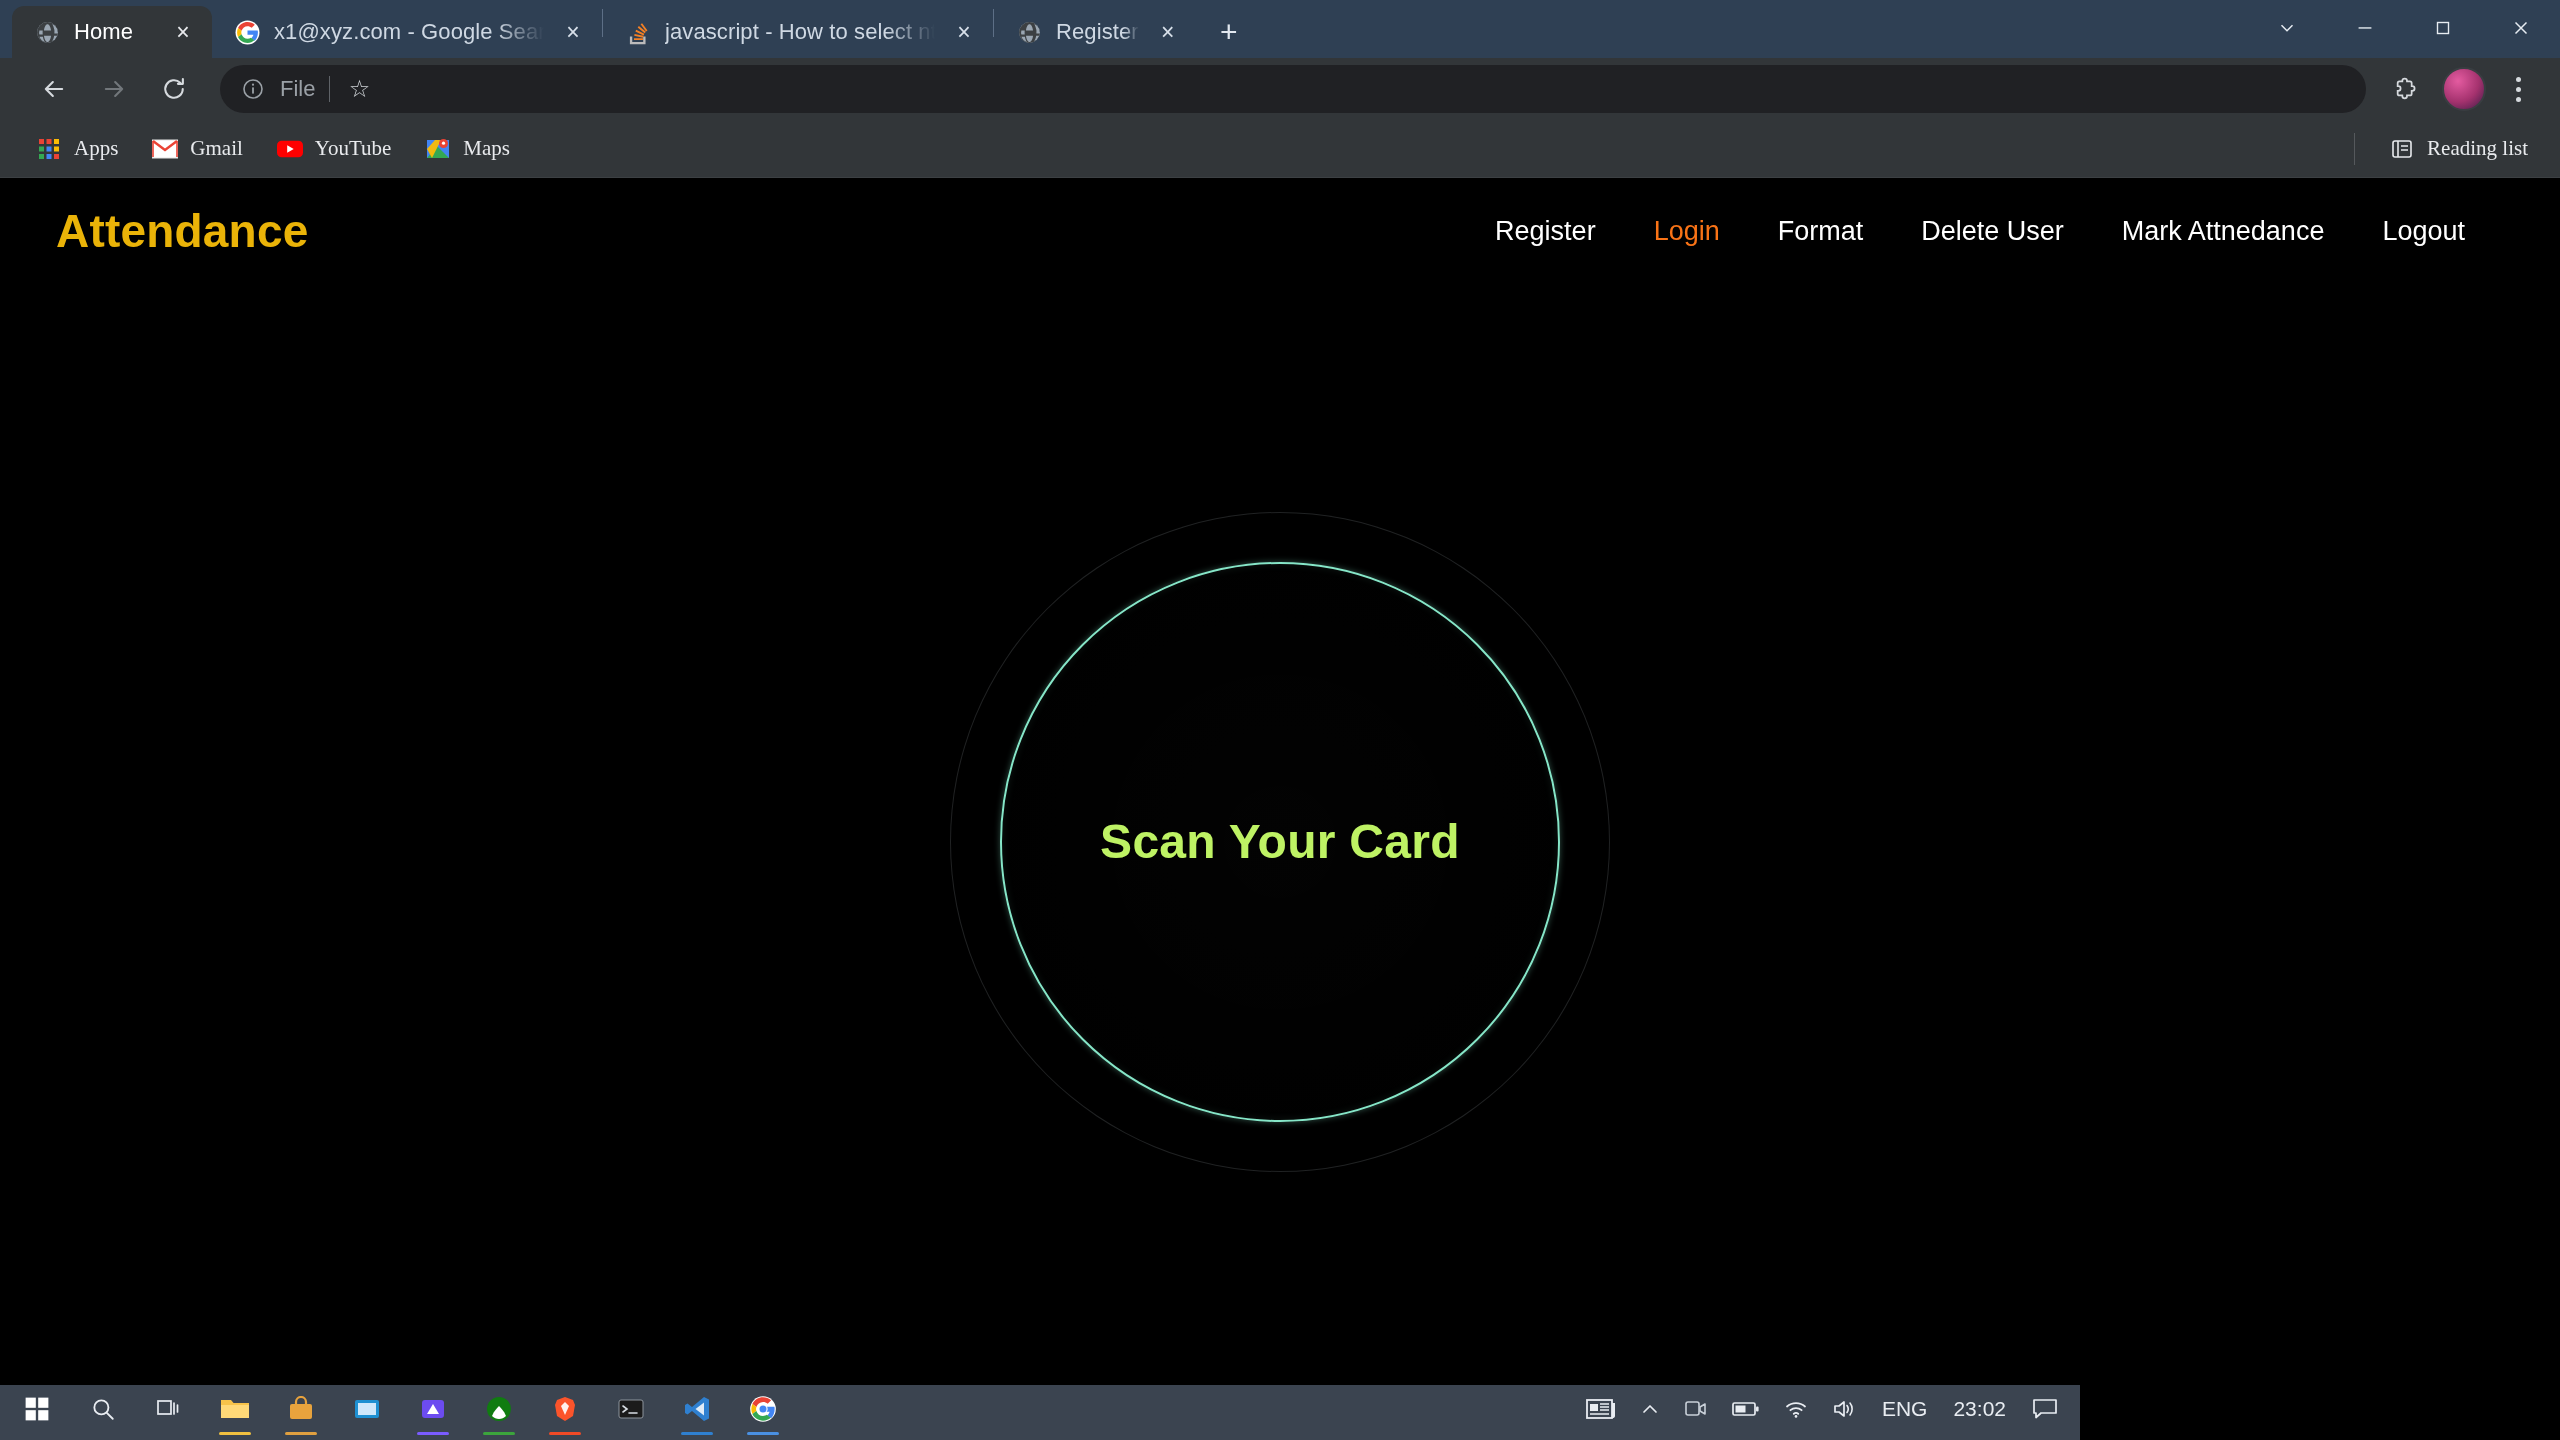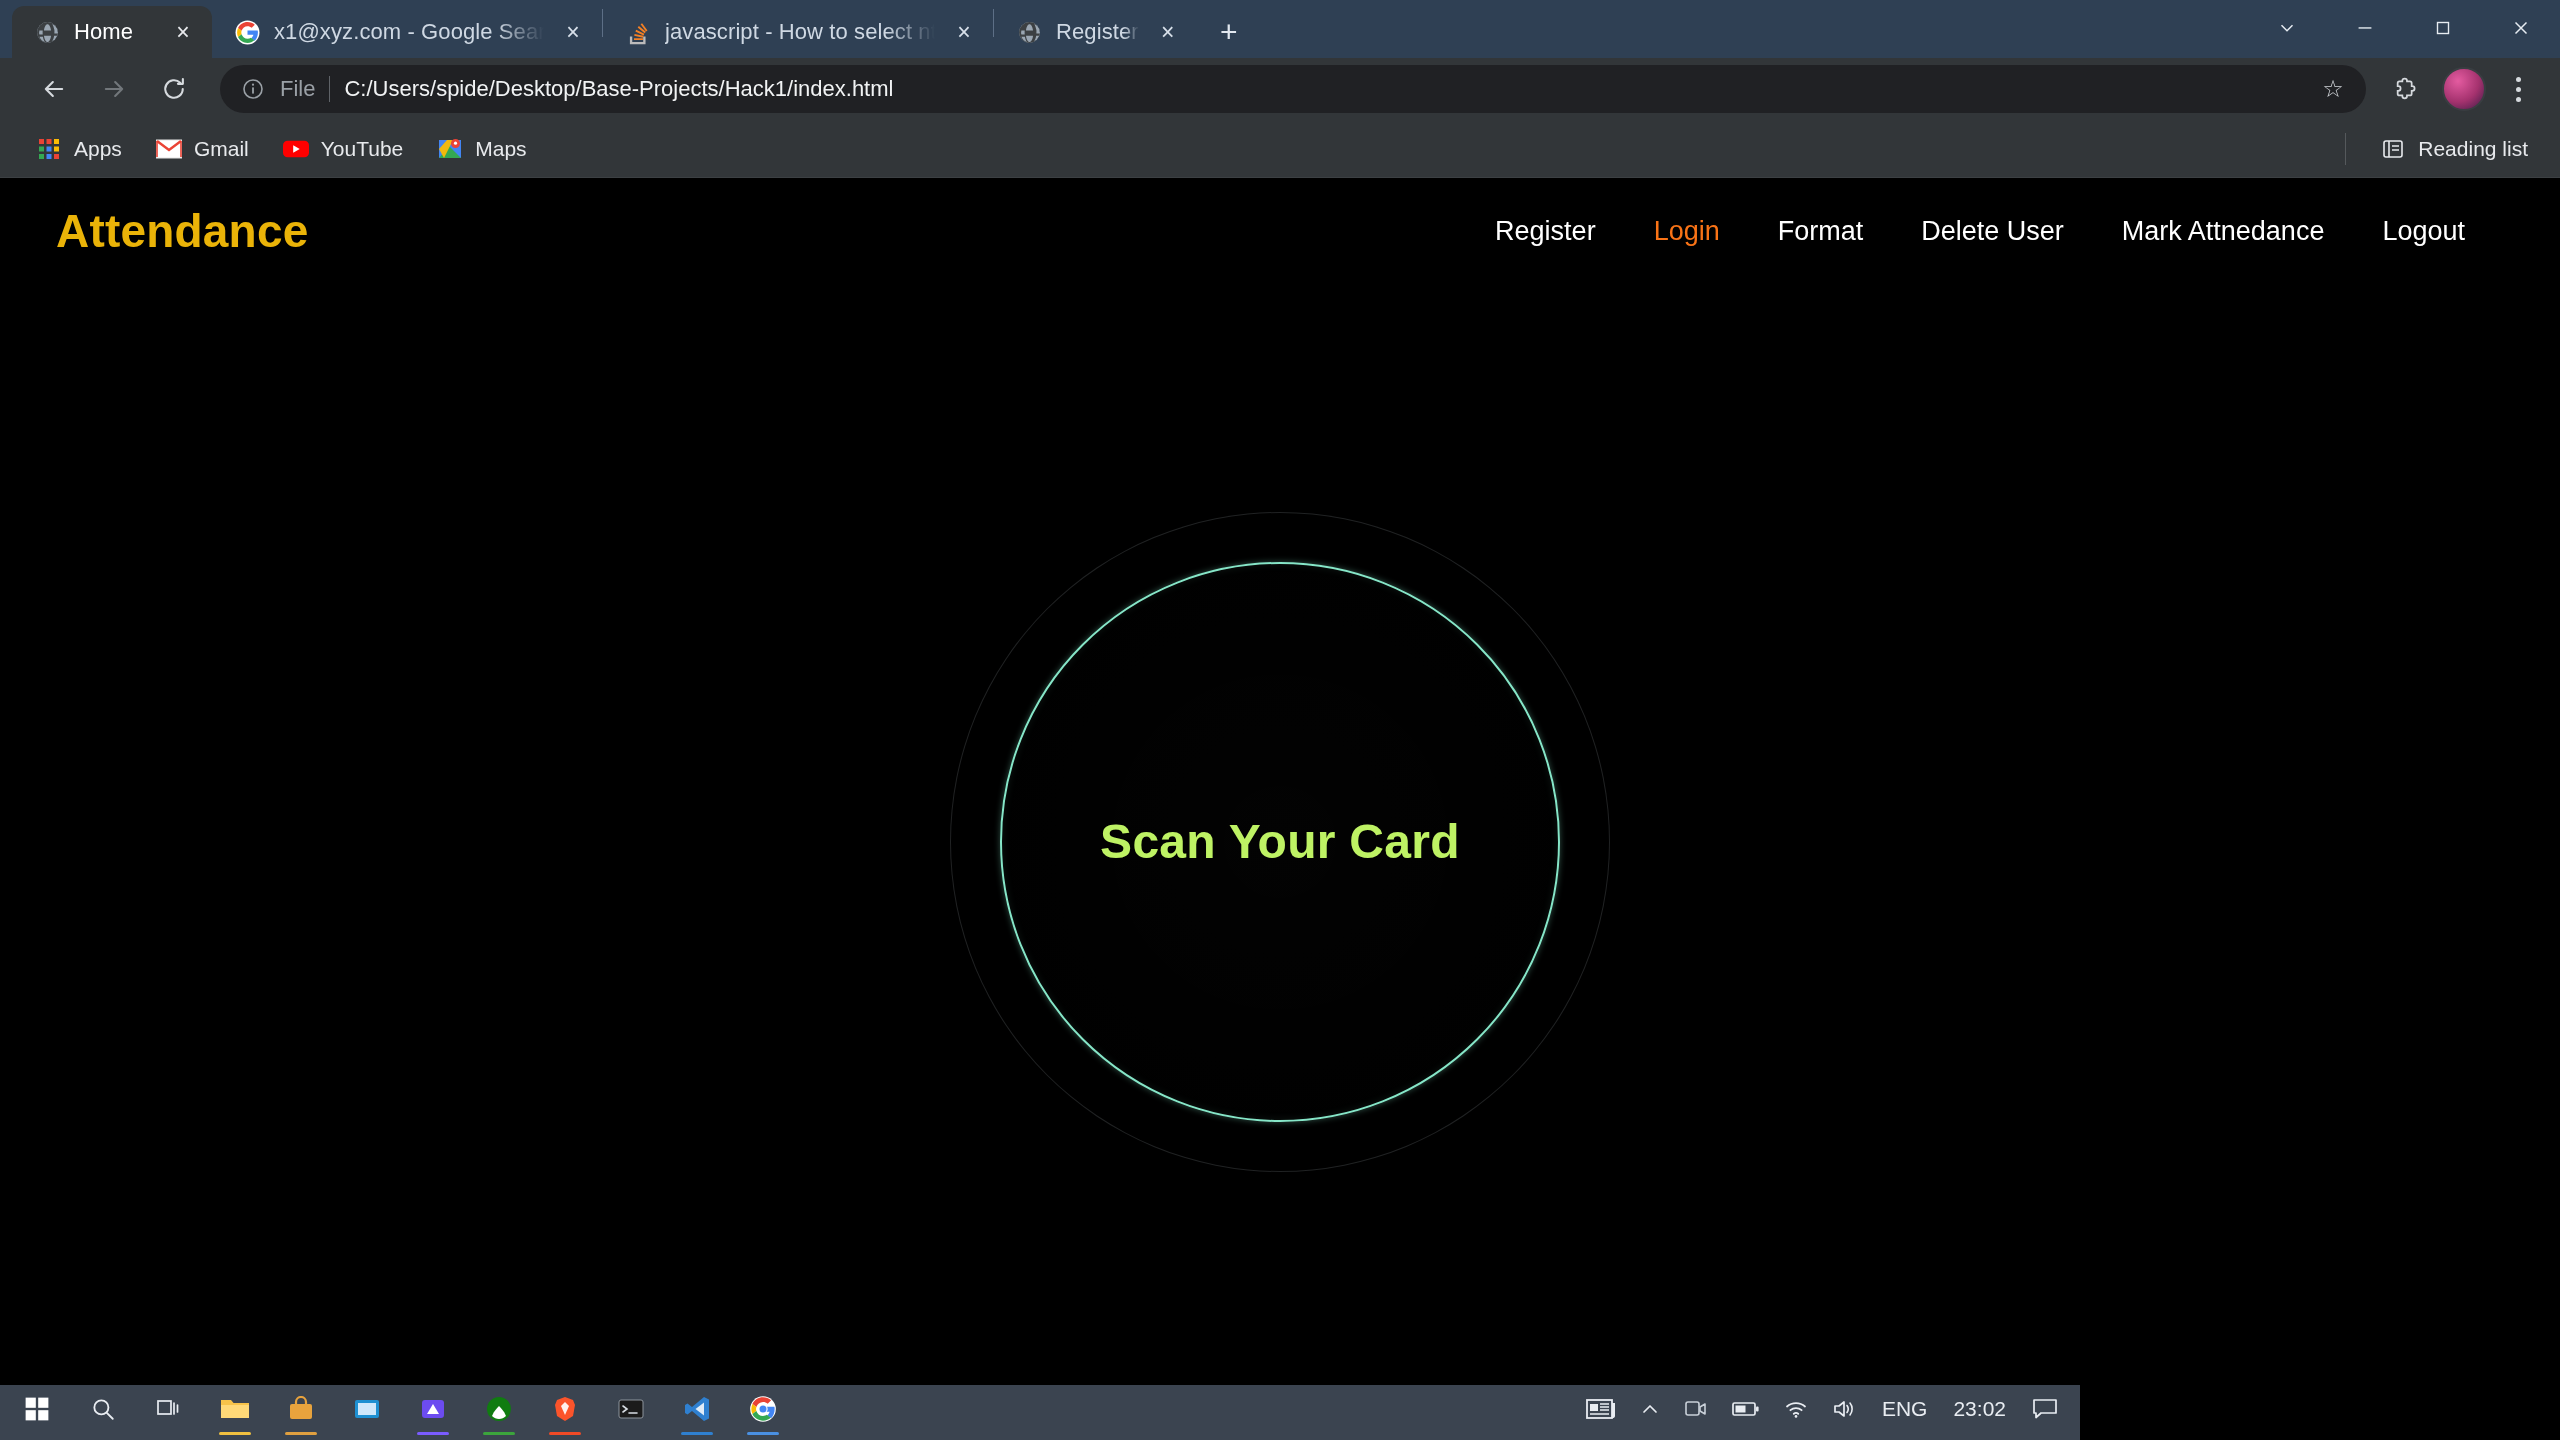--- a/index.html
+++ b/index.html
@@ -185,20 +185,21 @@
     gap: 6px;
     border-bottom: 1px solid #3c4043;
   }
   .bm {
     display: flex; align-items: center; gap: 12px;
     padding: 6px 14px;
     border-radius: 6px;
     color: #e8eaed;
     font-size: 21px;
     white-space: nowrap;
+    font-family: Liberation Serif, serif;
   }
   .bm .bm-ico { width: 26px; height: 26px; flex:0 0 26px; display:flex; align-items:center; justify-content:center;}
   .bm-spacer { flex: 1 1 auto; }
   .bm-sep { width:1px; height: 32px; background:#55595c; margin: 0 14px;}
 
   
   .viewport {
     flex: 1 1 auto;
     background: #000000;
     position: relative;
@@ -417,21 +418,20 @@
     <div class="omnibox">
       <span class="omni-info">
         <svg width="24" height="24" viewBox="0 0 24 24">
           <circle cx="12" cy="12" r="9" fill="none" stroke="#9aa0a6" stroke-width="1.6"></circle>
           <rect x="11.1" y="10.4" width="1.8" height="6.2" fill="#9aa0a6"></rect>
           <circle cx="12" cy="7.7" r="1.1" fill="#9aa0a6"></circle>
         </svg>
       </span>
       <span class="omni-scheme">File</span>
       <span class="omni-divider"></span>
-      <span class="omni-url">C:/Users/spide/Desktop/Base-Projects/Hack1/index.html</span>
       <span class="omni-star">☆</span>
     </div>
 
     <div class="tb-icon">
       <svg width="28" height="28" viewBox="0 0 24 24">
         <path d="M10 3a2 2 0 0 1 2 2v.5h2.5A1.5 1.5 0 0 1 16 7v2.5h.5a2 2 0 1 1 0 4H16V16a1.5 1.5 0 0 1-1.5 1.5H12V18a2 2 0 1 1-4 0v-.5H5.5A1.5 1.5 0 0 1 4 16v-2.5h.5a2 2 0 1 0 0-4H4V7a1.5 1.5 0 0 1 1.5-1.5H8V5a2 2 0 0 1 2-2z" fill="none" stroke="#d6dade" stroke-width="1.5"></path>
       </svg>
     </div>
     <div class="avatar-btn"></div>
     <div class="kebab">

